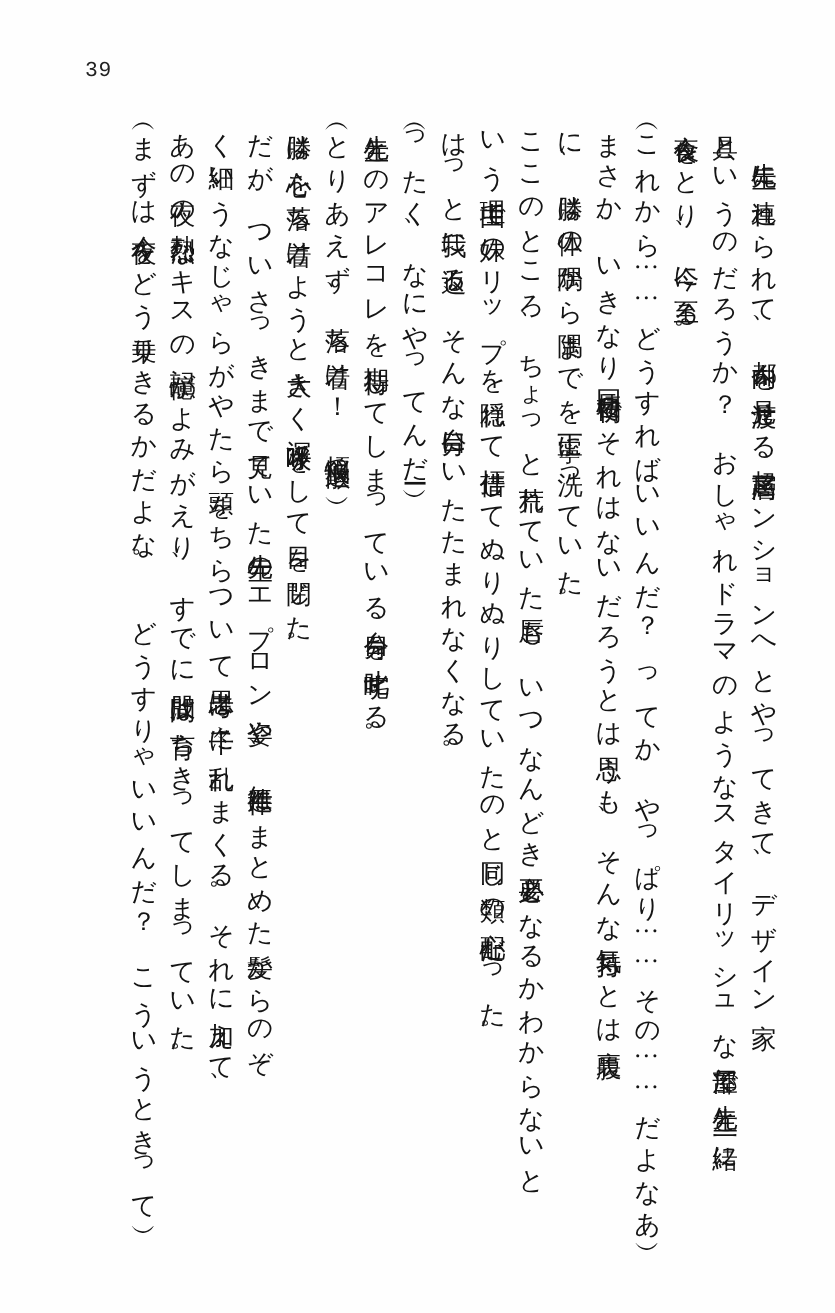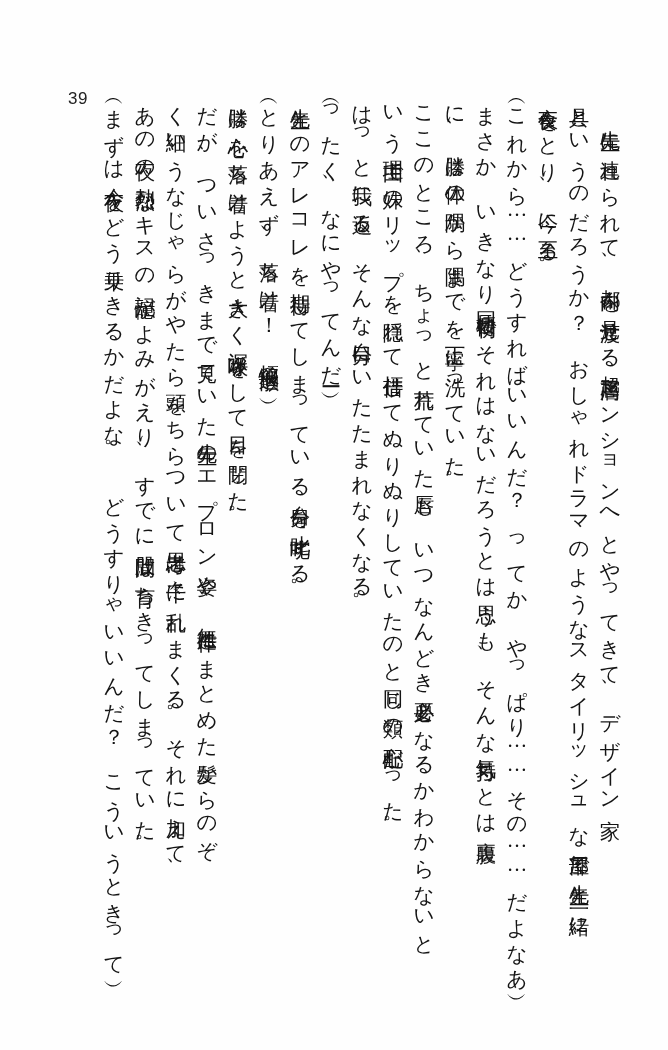--- a/index.html
+++ b/index.html
@@ -20,24 +20,23 @@
     inset: 0;
     width: 668px;
     height: 1050px;
     background: #fefefe;
   }
   .page-number {
     position: absolute;
     top: 48px;
     left: 68px;
     font-size: 17px;
-    font-family: Liberation Sans, sans-serif;
+    font-family: Liberation Mono, monospace;
     color: #222;
     letter-spacing: 0.5px;
-    margin-top: 41px;
   }
   .text-block {
     position: absolute;
     top: 92px;
     right: 48px;
     bottom: 40px;
     left: 52px;
     display: flex;
     flex-direction: row-reverse;
     align-items: flex-start;

